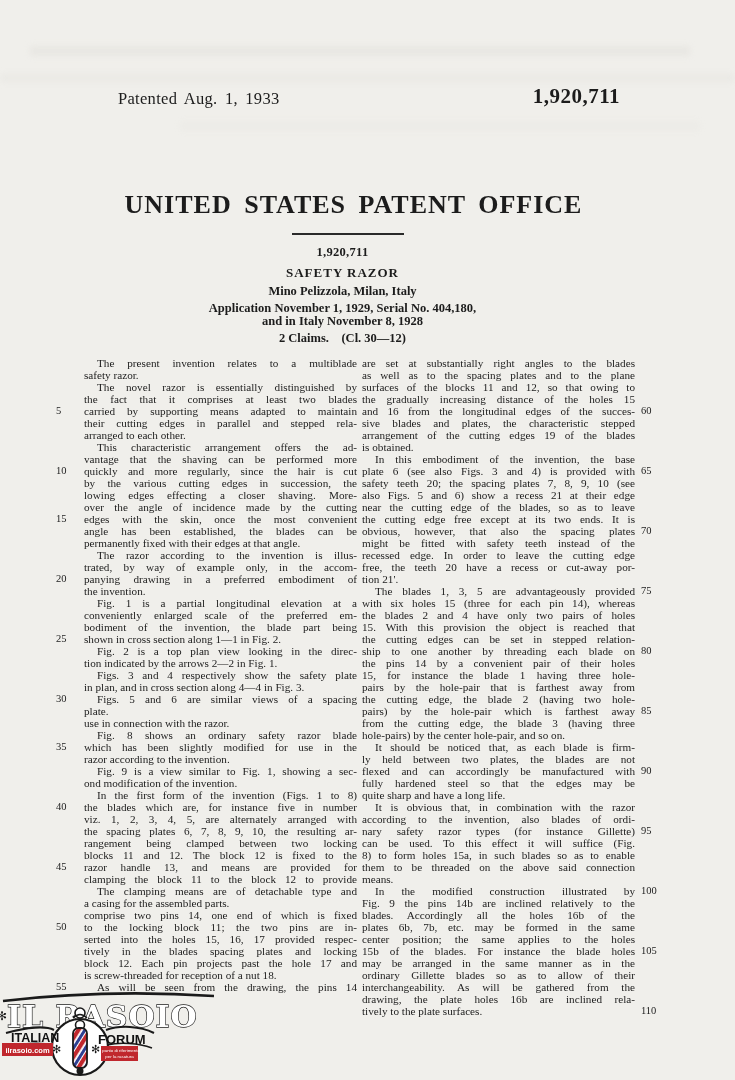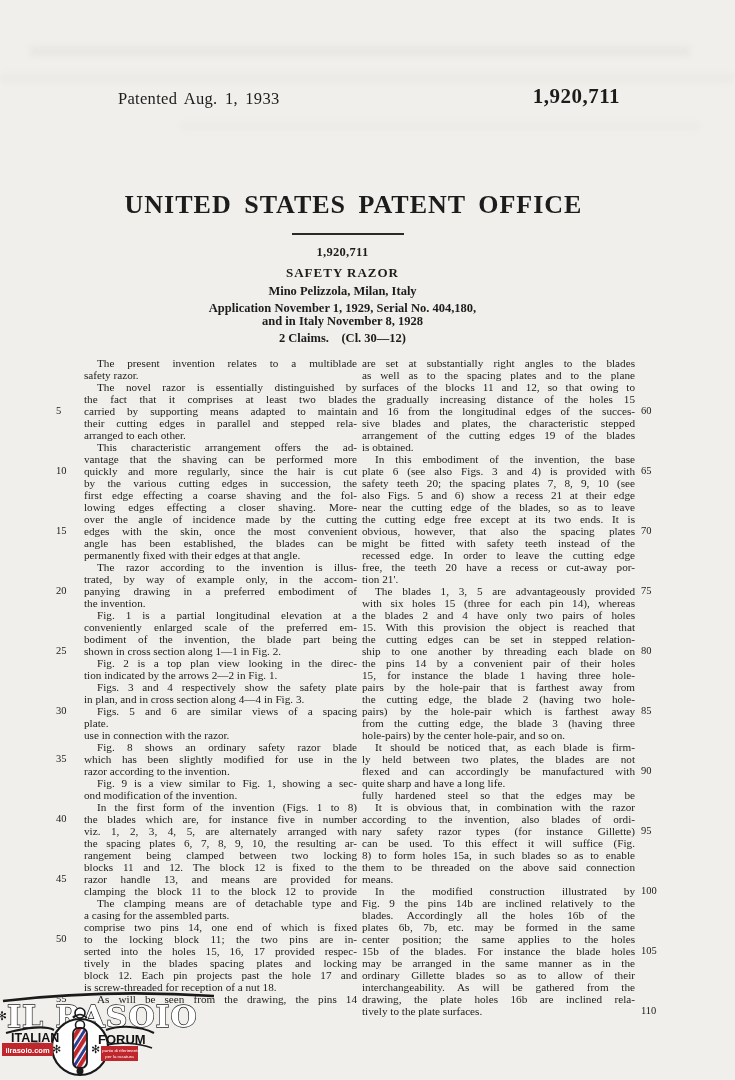--- a/index.html
+++ b/index.html
@@ -90,21 +90,20 @@
         <div class="tl end"><span>safety razor.</span></div>
         <div class="tl ind"><span>The novel razor is essentially distinguished by</span></div>
         <div class="tl"><span>the fact that it comprises at least two blades</span></div>
         <div class="tl"><span class="ln">5</span><span>carried by supporting means adapted to maintain</span></div>
         <div class="tl"><span>their cutting edges in parallel and stepped rela-</span></div>
         <div class="tl end"><span>arranged to each other.</span></div>
         <div class="tl ind"><span>This characteristic arrangement offers the ad-</span></div>
         <div class="tl"><span>vantage that the shaving can be performed more</span></div>
         <div class="tl"><span class="ln">10</span><span>quickly and more regularly, since the hair is cut</span></div>
         <div class="tl"><span>by the various cutting edges in succession, the</span></div>
-        <div class="tl"><span>first edge effecting a coarse shaving and the fol-</span></div>
         <div class="tl"><span>lowing edges effecting a closer shaving. More-</span></div>
         <div class="tl"><span>over the angle of incidence made by the cutting</span></div>
         <div class="tl"><span class="ln">15</span><span>edges with the skin, once the most convenient</span></div>
         <div class="tl"><span>angle has been established, the blades can be</span></div>
         <div class="tl end"><span>permanently fixed with their edges at that angle.</span></div>
         <div class="tl ind"><span>The razor according to the invention is illus-</span></div>
         <div class="tl"><span>trated, by way of example only, in the accom-</span></div>
         <div class="tl"><span class="ln">20</span><span>panying drawing in a preferred embodiment of</span></div>
         <div class="tl end"><span>the invention.</span></div>
         <div class="tl ind"><span>Fig. 1 is a partial longitudinal elevation at a</span></div>
@@ -170,22 +169,22 @@
         <div class="tl"><span>the pins 14 by a convenient pair of their holes</span></div>
         <div class="tl"><span>15, for instance the blade 1 having three hole-</span></div>
         <div class="tl"><span>pairs by the hole-pair that is farthest away from</span></div>
         <div class="tl"><span>the cutting edge, the blade 2 (having two hole-</span></div>
         <div class="tl"><span class="ln">85</span><span>pairs) by the hole-pair which is farthest away</span></div>
         <div class="tl"><span>from the cutting edge, the blade 3 (having three</span></div>
         <div class="tl end"><span>hole-pairs) by the center hole-pair, and so on.</span></div>
         <div class="tl ind"><span>It should be noticed that, as each blade is firm-</span></div>
         <div class="tl"><span>ly held between two plates, the blades are not</span></div>
         <div class="tl"><span class="ln">90</span><span>flexed and can accordingly be manufactured with</span></div>
+        <div class="tl"><span>fully hardened steel so that the edges may be</span></div>
         <div class="tl end"><span>quite sharp and have a long life.</span></div>
-        <div class="tl"><span>fully hardened steel so that the edges may be</span></div>
         <div class="tl ind"><span>It is obvious that, in combination with the razor</span></div>
         <div class="tl"><span>according to the invention, also blades of ordi-</span></div>
         <div class="tl"><span class="ln">95</span><span>nary safety razor types (for instance Gillette)</span></div>
         <div class="tl"><span>can be used. To this effect it will suffice (Fig.</span></div>
         <div class="tl"><span>8) to form holes 15a, in such blades so as to enable</span></div>
         <div class="tl"><span>them to be threaded on the above said connection</span></div>
         <div class="tl end"><span>means.</span></div>
         <div class="tl ind"><span class="ln">100</span><span>In the modified construction illustrated by</span></div>
         <div class="tl"><span>Fig. 9 the pins 14b are inclined relatively to the</span></div>
         <div class="tl"><span>blades. Accordingly all the holes 16b of the</span></div>

